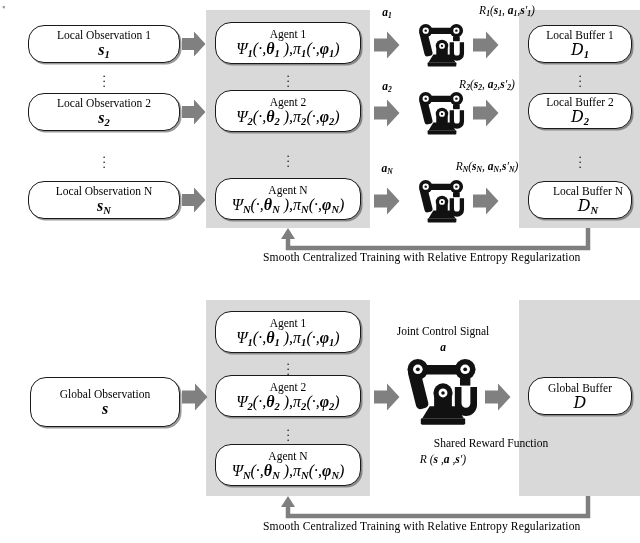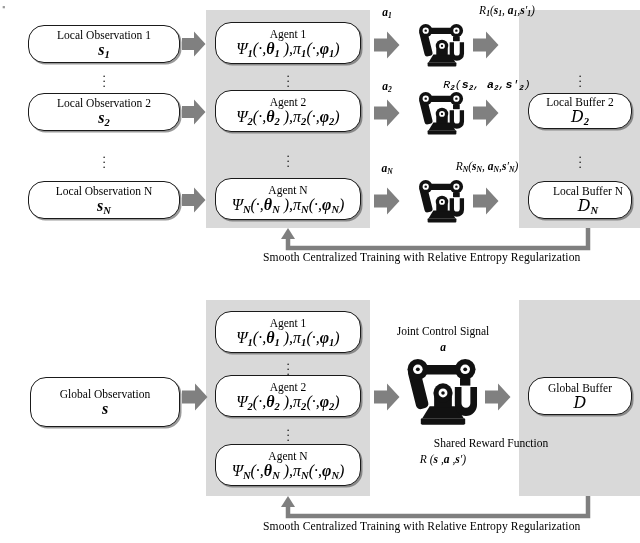--- a/index.html
+++ b/index.html
@@ -236,21 +236,21 @@
           <circle cx="50" cy="50" r="2.4"></circle>
         <rect x="73" y="30" width="14" height="10"></rect>
         <path d="M66 42 h9 v22 a6 6 0 0 0 12 0 V42 h9 v24 a15 15 0 0 1 -30 0 Z"></path>
       </g>
     </svg>
   </div>
 
   <div class="lab c" style="left:499px;top:4px;margin-left:8px;">
     <span class="mi">R</span><span class="sb">1</span><span class="mi">(</span><span class="bi">s</span><span class="sb">1</span><span class="mi">, </span><span class="bi">a</span><span class="sb">1</span><span class="mi">,</span><span class="bi">s</span><span class="mi">′</span><span class="sb">1</span><span class="mi">)</span>
   </div>
-  <div class="lab c" style="left:487px;top:78px;font-family:Liberation Mono, monospace;">
+  <div class="lab c" style="left:487px;top:78px;">
     <span class="mi">R</span><span class="sb">2</span><span class="mi">(</span><span class="bi">s</span><span class="sb">2</span><span class="mi">, </span><span class="bi">a</span><span class="sb">2</span><span class="mi">,</span><span class="bi">s</span><span class="mi">′</span><span class="sb">2</span><span class="mi">)</span>
   </div>
   <div class="lab c" style="left:487px;top:160px;">
     <span class="mi">R</span><span class="sb">N</span><span class="mi">(</span><span class="bi">s</span><span class="sb">N</span><span class="mi">, </span><span class="bi">a</span><span class="sb">N</span><span class="mi">,</span><span class="bi">s</span><span class="mi">′</span><span class="sb">N</span><span class="mi">)</span>
   </div>
 
   <div class="farrow" style="left:473px;top:31px;">
     <svg width="26" height="28" viewBox="0 0 26 28">
         <path d="M0 7.5 L13 7.5 L13 0.5 L25.5 14 L13 27.5 L13 20.5 L0 20.5 Z" fill="#808080"></path>
       </svg>
@@ -259,20 +259,26 @@
     <svg width="26" height="28" viewBox="0 0 26 28">
         <path d="M0 7.5 L13 7.5 L13 0.5 L25.5 14 L13 27.5 L13 20.5 L0 20.5 Z" fill="#808080"></path>
       </svg>
   </div>
   <div class="farrow" style="left:473px;top:187px;">
     <svg width="26" height="28" viewBox="0 0 26 28">
         <path d="M0 7.5 L13 7.5 L13 0.5 L25.5 14 L13 27.5 L13 20.5 L0 20.5 Z" fill="#808080"></path>
       </svg>
   </div>
 
+  <div class="box" style="left:528px;top:25px;width:104px;height:38px;">
+    <div class="l1">Local Buffer 1</div>
+    <div class="l2">
+      <span class="cal">D</span><span class="sb">1</span>
+    </div>
+  </div>
   <div class="box" style="left:528px;top:93px;width:104px;height:36px;">
     <div class="l1">Local Buffer 2</div>
     <div class="l2">
       <span class="cal">D</span><span class="sb">2</span>
     </div>
   </div>
   <div class="box" style="left:528px;top:181px;width:104px;height:38px;padding-left:16px;">
     <div class="l1">Local Buffer N</div>
     <div class="l2">
       <span class="cal">D</span><span class="sb">N</span>

